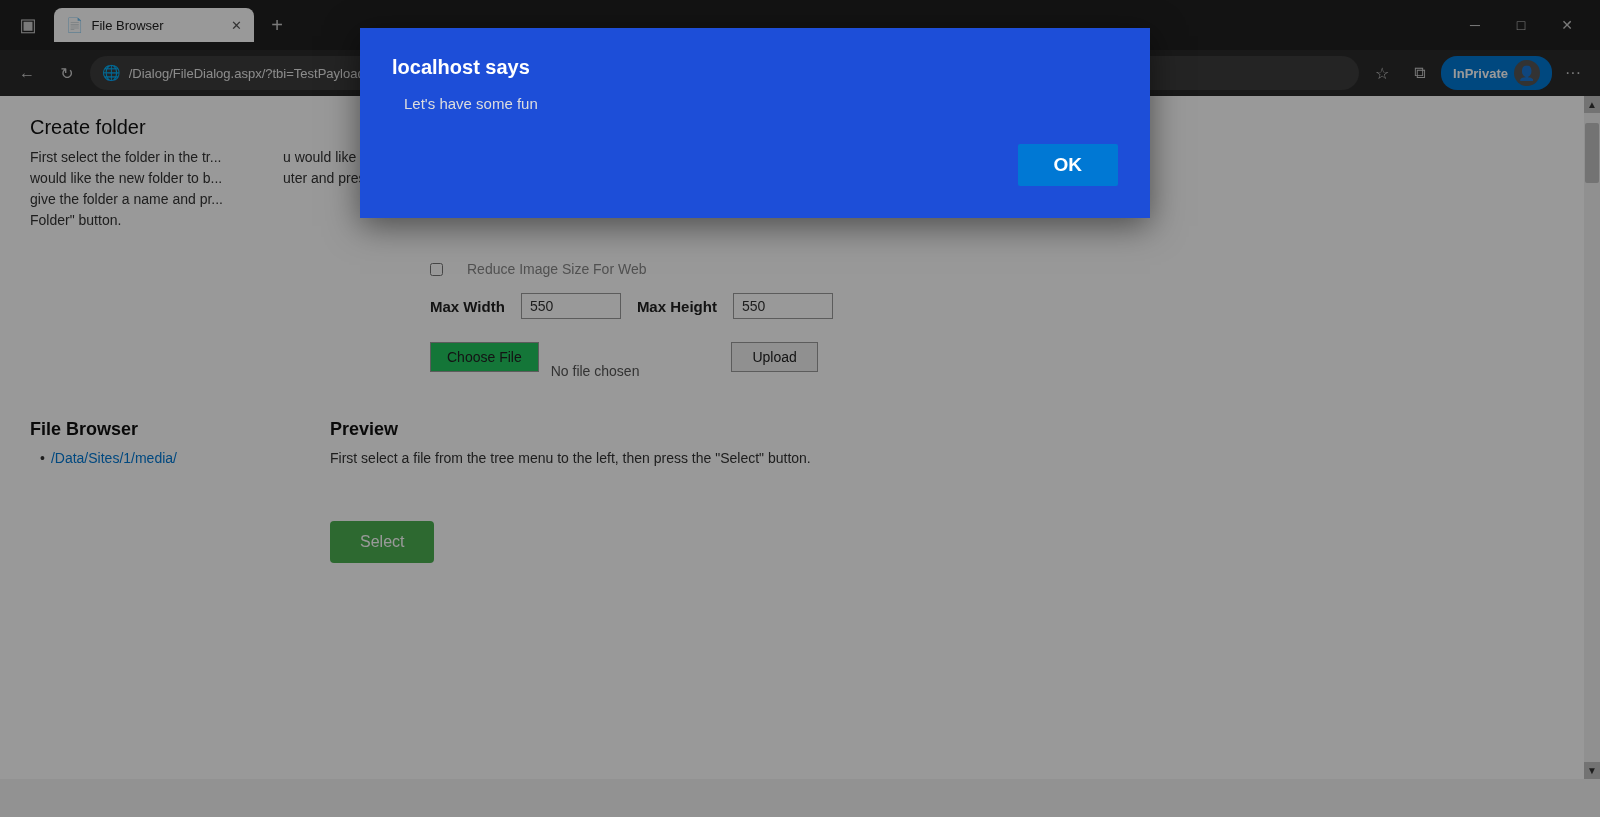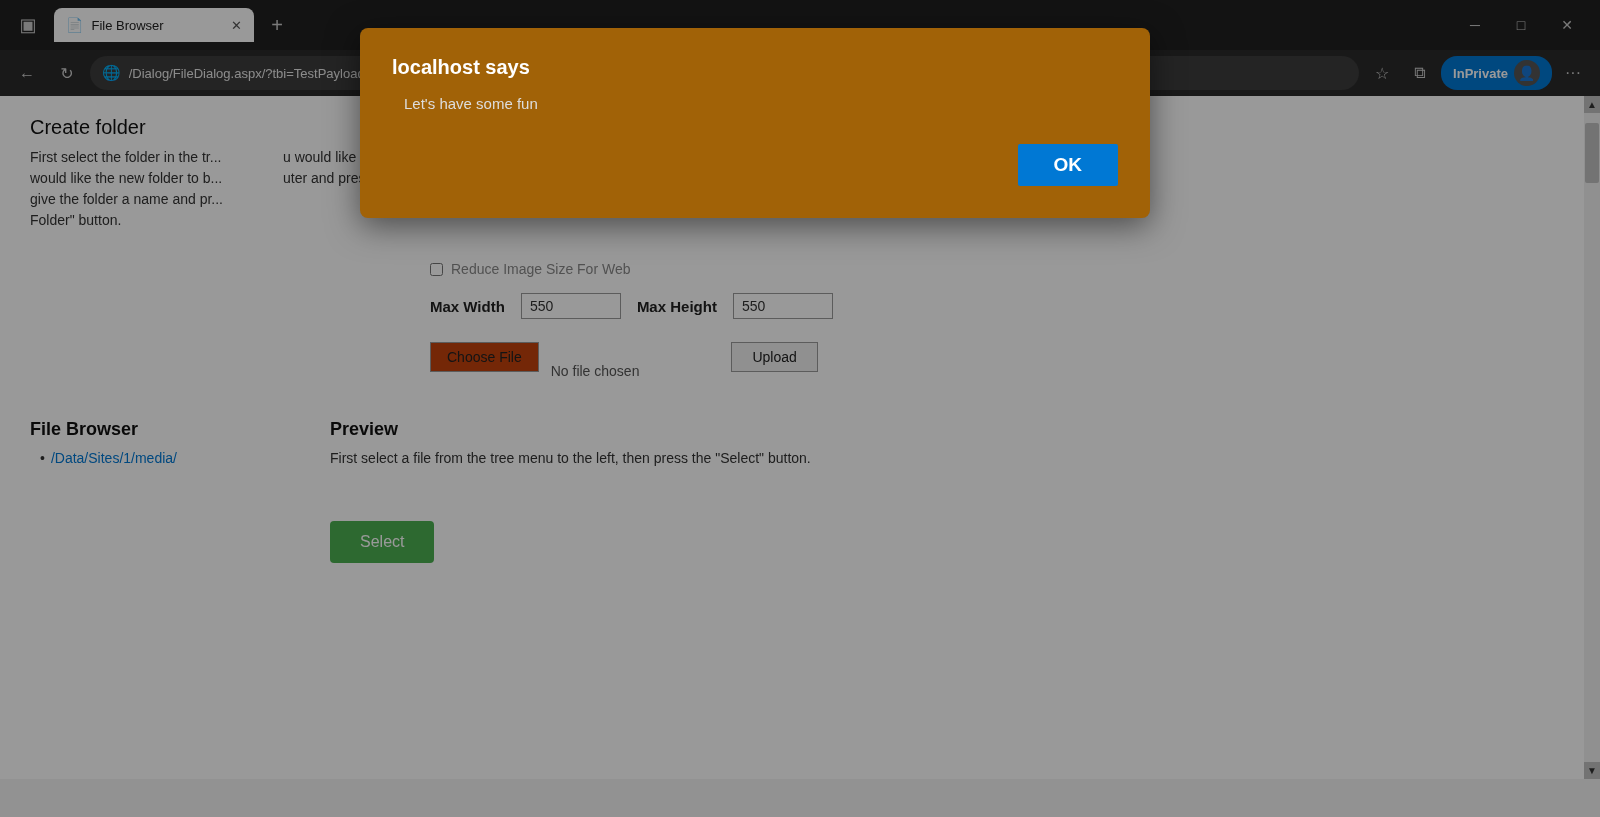--- a/index.html
+++ b/index.html
@@ -166,21 +166,21 @@
       margin-bottom: 40px;
       display: flex;
       flex-direction: column;
       gap: 16px;
       margin-left: 400px;
     }
 
     .checkbox-row {
       display: flex;
       align-items: center;
-      gap: 8px;
+      gap: 24px;
       font-size: 14px;
       color: #888;
     }
 
     .field-row {
       display: flex;
       align-items: center;
       gap: 16px;
       font-size: 15px;
       font-weight: 600;
@@ -193,21 +193,21 @@
       width: 100px;
       color: #333;
     }
 
     .file-row {
       display: flex;
       align-items: center;
       gap: 12px;
     }
     .choose-file-btn {
-      background: #c2410c;
+      background: #22c55e;
       border: 1px solid #999;
       padding: 6px 16px;
       font-size: 14px;
       cursor: pointer;
       color: #222;
     }
     .no-file-text {
       font-size: 14px;
       color: #555;
       margin-top: 28px;
@@ -282,22 +282,22 @@
       top: 0; left: 0;
       width: 100%; height: 100%;
       background: rgba(0,0,0,0.4);
       z-index: 100;
     }
     .alert-dialog {
       position: absolute;
       top: 28px;
       left: 360px;
       width: 790px;
-      background: #a16207;
-      border-radius: 8px;
+      background: #1d4ed8;
+      border-radius: 0;
       padding: 28px 32px 32px;
       z-index: 101;
       box-shadow: 0 8px 32px rgba(0,0,0,0.5);
     }
     .alert-title {
       font-size: 20px;
       font-weight: bold;
       color: #fff;
       margin-bottom: 16px;
     }

